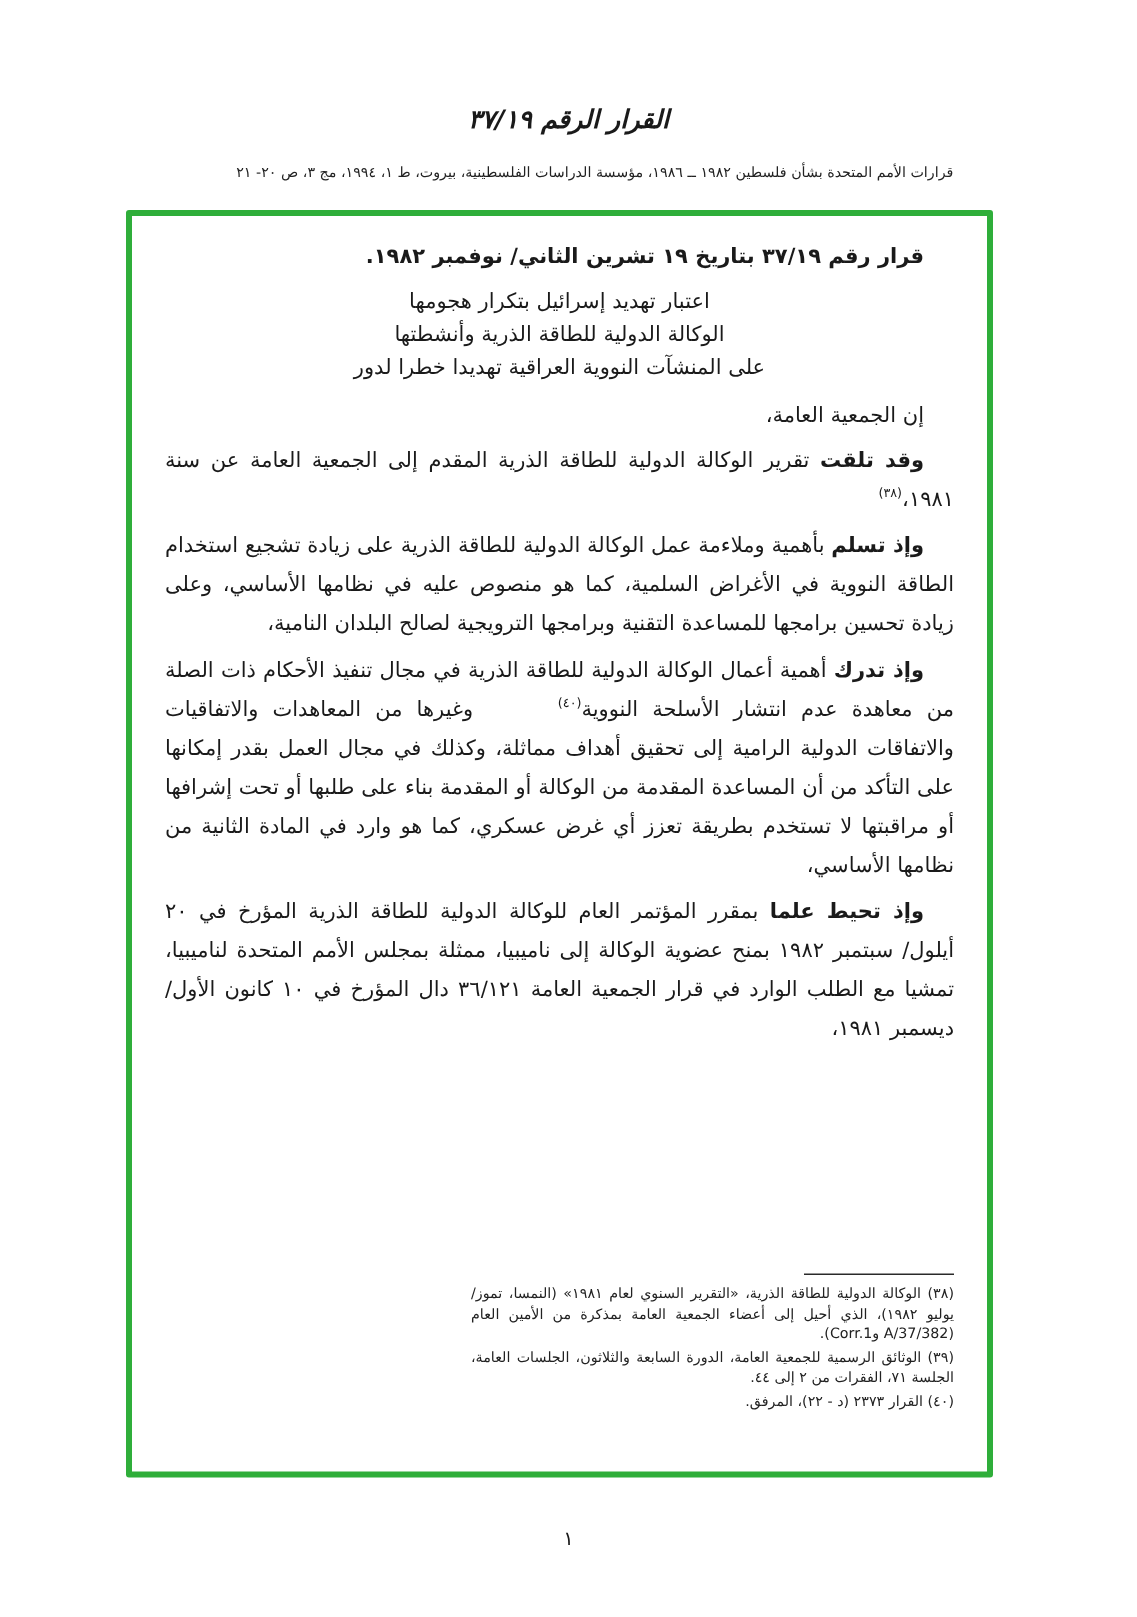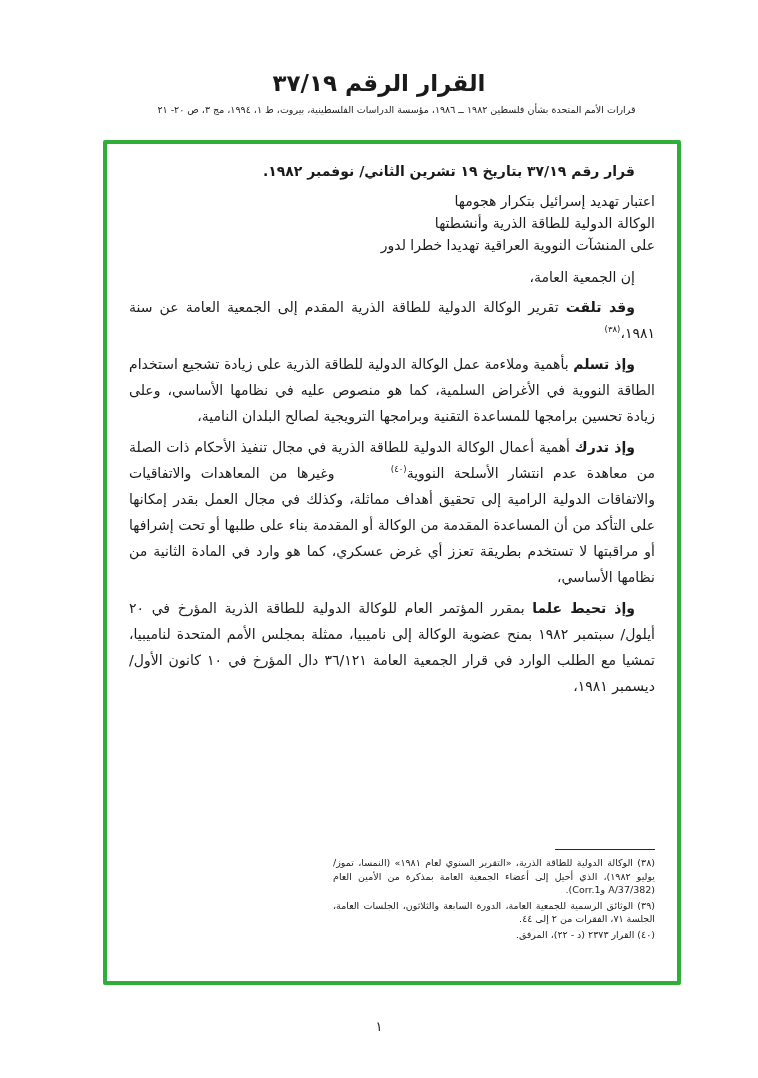--- a/index.html
+++ b/index.html
@@ -16,51 +16,52 @@
     background: #ffffff;
     direction: rtl;
     overflow: hidden;
   }
   .doc-header {
     position: absolute;
     top: 70px; left: 0; right: 0;
     text-align: center;
   }
   .doc-title {
-    font-size: 23px;
+    font-size: 17px;
     font-weight: bold;
-    margin: 0 0 8px 0;
+    margin: 0 0 20px 0;
+    font-style: italic;
   }
   .doc-source {
     font-size: 9.5px;
     color: #222;
     padding-left: 35px;
   }
   .res-box {
     position: absolute;
-    top: 140px; left: 103px;
+    top: 140px; left: 84px;
     width: 578px; height: 845px;
     border: 4px solid #2fae3a;
     border-radius: 2px;
     padding: 14px 22px 38px 22px;
     display: flex;
     flex-direction: column;
     overflow: hidden;
     background: #ffffff;
   }
   .date-line {
     margin: 0 0 6px 0;
     font-size: 14px;
     font-weight: bold;
     line-height: 26px;
     text-indent: 20px;
   }
   .subject {
     margin: 4px 0 8px 0;
-    text-align: right;
+    text-align: center;
     font-size: 14px;
     line-height: 22px;
   }
   .opening {
     margin: 0 0 4px 0;
     font-size: 14px;
     font-weight: normal;
     line-height: 26px;
     text-indent: 20px;
   }

